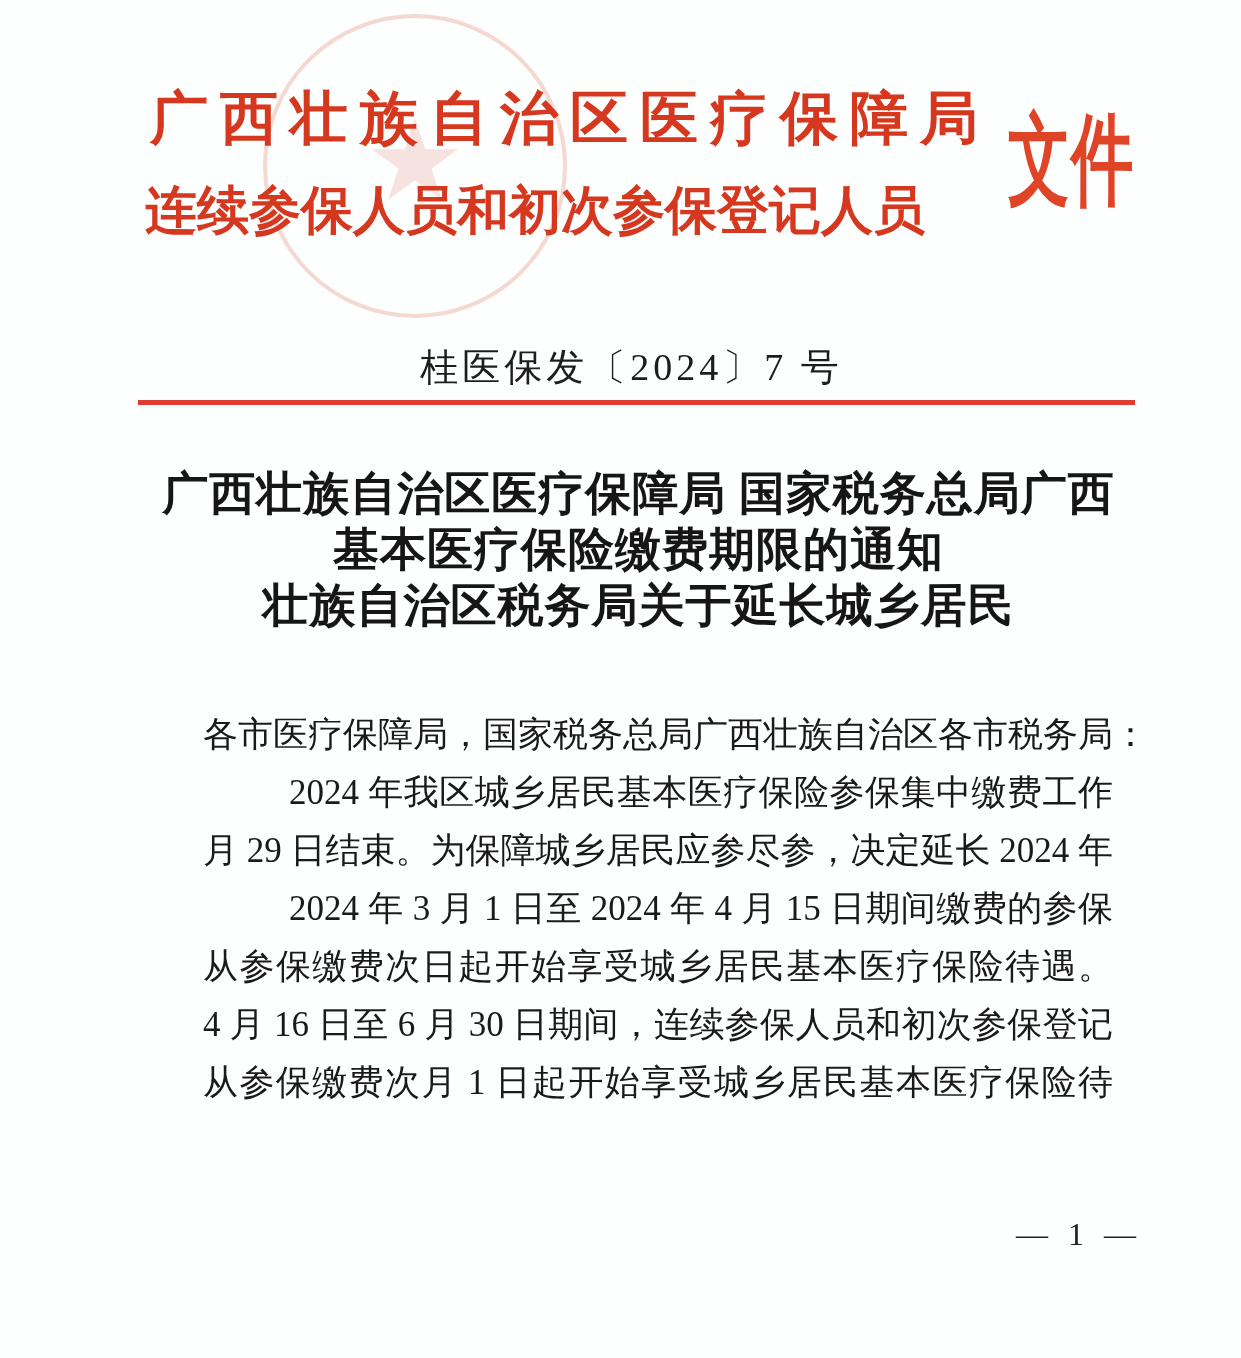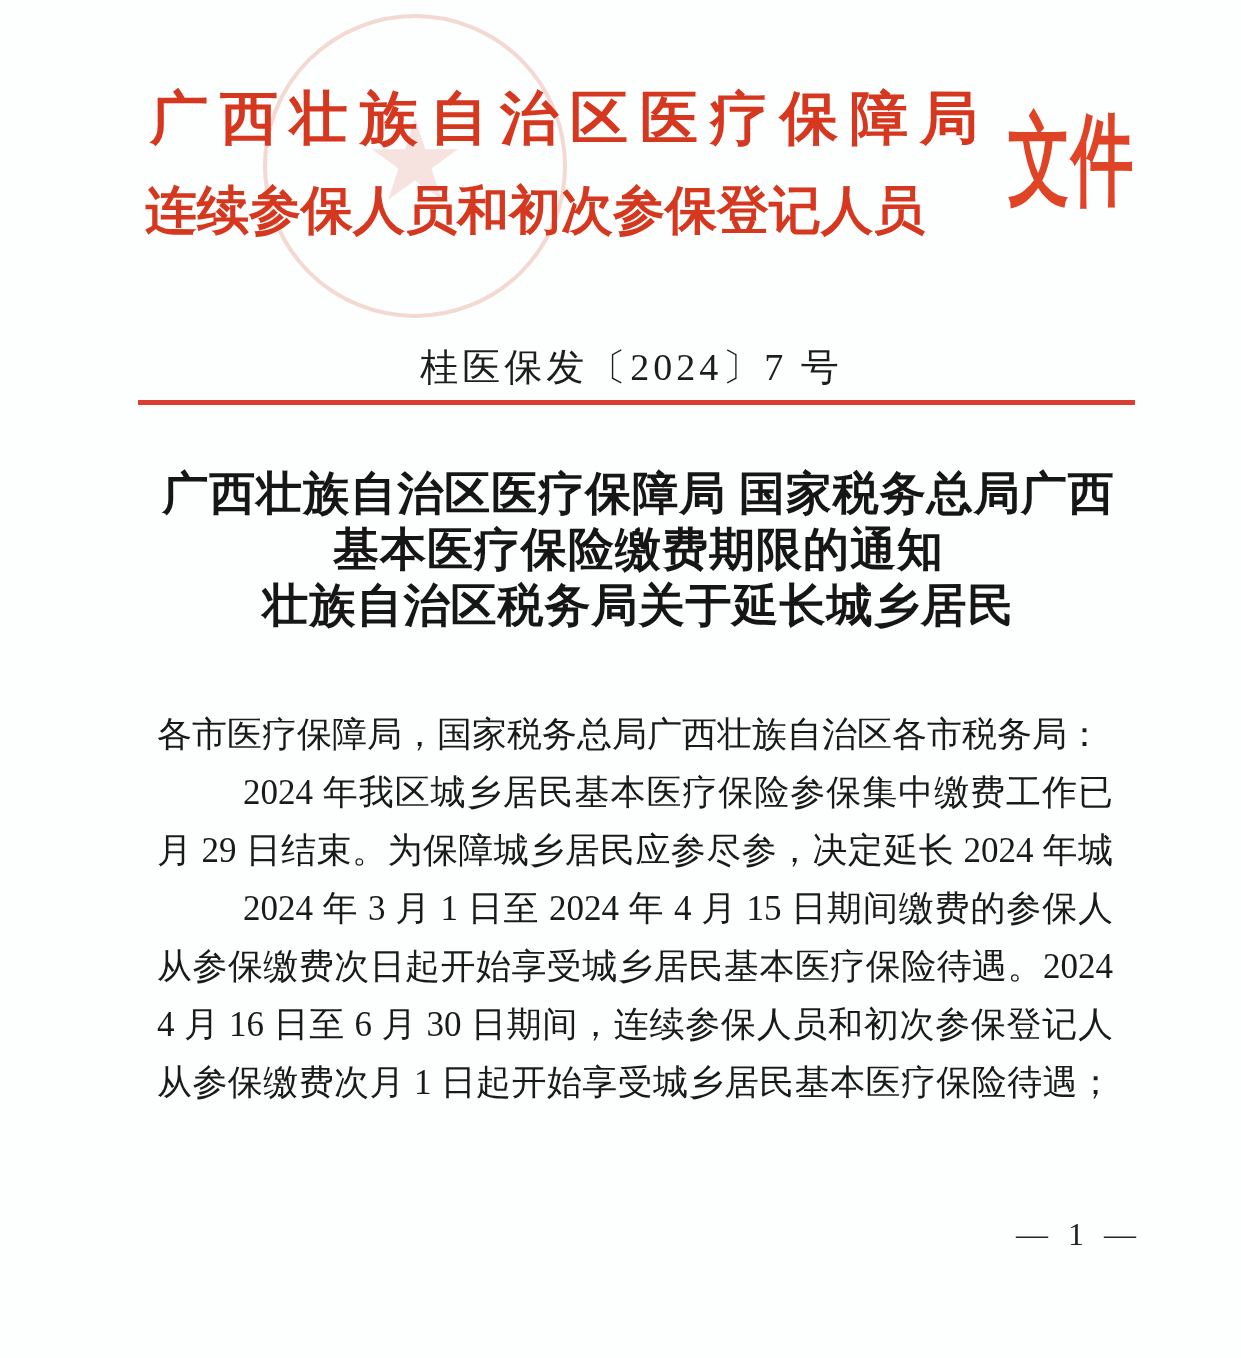--- a/index.html
+++ b/index.html
@@ -63,20 +63,21 @@
   }
   .body{
     position:absolute;left:157px;top:706px;width:956px;
     color:#1a1a1a;font-size:35px;
   }
   .line{
     line-height:58px;height:58px;
     text-align:justify;text-align-last:left;
     text-justify:inter-character;
     white-space:nowrap;
+    margin-left:46px;
   }
   .line.fill{text-align-last:justify;white-space:normal;height:58px;overflow:hidden;}
   .line.indent{text-indent:86px;}
   .page-number{
     position:absolute;left:1016px;top:1216px;
     font-size:32px;color:#222;letter-spacing:6px;
     white-space:nowrap;
   }
 </style>
 </head>

